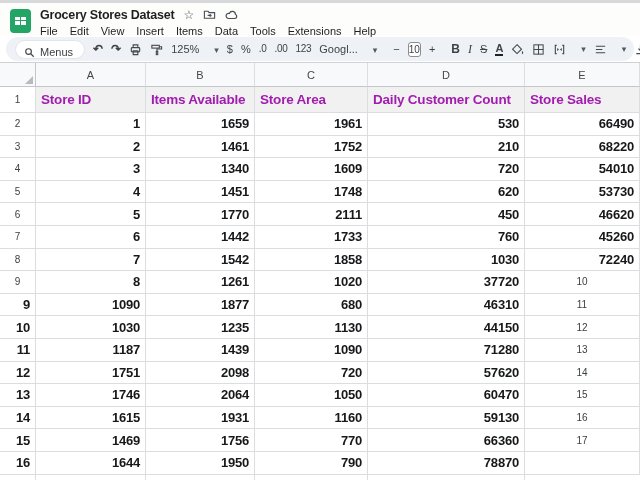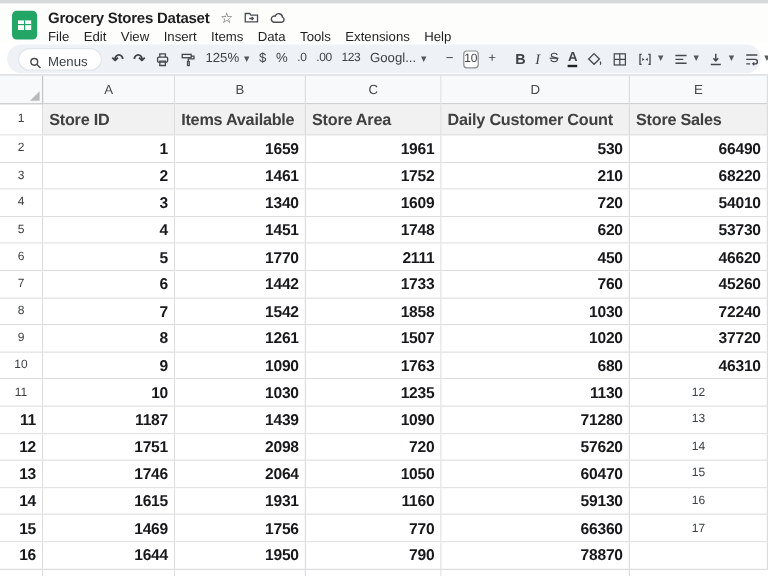--- a/index.html
+++ b/index.html
@@ -25,21 +25,21 @@
 
   
   .toolbar { margin:1px 6px; height:24px; background:#eef1f6; border-radius:12px;
     display:flex; align-items:center; padding:0 9px; gap:8px; color:#3f4346; font-size:11px; }
   .menus-pill { background:#fff; border:1px solid #e2e5ea; border-radius:11px; height:19px;
     display:flex; align-items:flex-end; gap:5px; padding:0 11px 0 8px; font-size:11px; color:#3c4043; }
   .glyph { font-size:12px; line-height:1; }
   .undo-g::before { content:"↶"; font-weight:700; }
   .redo-g::before { content:"↷"; font-weight:700; }
   .caret::before { content:"▾"; font-size:9px; color:#55585c; }
-  .tool { display:flex; gap:4px; line-height:1; }
+  .tool { display:flex; gap:15px; line-height:1; }
   .tool svg { display:block; }
   .num-fmt { font-size:10px; letter-spacing:-0.3px; }
   .fsbox { background:#fff; border:1px solid #8a8d91; border-radius:3px; width:19px; height:15px;
     display:flex; align-items:center; justify-content:center; font-size:10px; }
   .b-label { font-weight:700; font-size:12px; }
   .i-label { font-style:italic; font-family:"Liberation Serif", serif; font-size:12px; }
   .s-label { text-decoration:line-through; font-size:11px; }
   .a-label { font-weight:700; font-size:11px; border-bottom:2px solid #202124; padding-bottom:0px; }
   .divider { width:1px; height:14px; background:#c6c9cc; }
 
@@ -49,21 +49,21 @@
     grid-template-columns:36px 110px 109px 113px 157px 1fr;
     grid-template-rows:24px 26px repeat(17,22.6px); }
   .cell { border-right:1px solid #dcddde; border-bottom:1px solid #dcddde;
     display:flex; align-items:center; overflow:hidden; white-space:nowrap; background:#fff; }
   .corner { background:#f8f9fa; border-right-color:#c4c6c8; border-bottom-color:#c4c6c8; position:relative; }
   .tri { position:absolute; right:2px; bottom:2px; width:0; height:0;
     border-left:8px solid transparent; border-bottom:8px solid #b8bbbe; }
   .cletter { background:#f8f9fa; border-bottom-color:#c4c6c8; justify-content:center;
     font-size:11px; color:#45474a; }
   .rnum { justify-content:center; font-size:10px; color:#3c4043; }
-  .hdr { background:#f1f1f1; font-weight:700; font-size:13.5px; color:#404040; padding-left:5px; letter-spacing:-0.2px; }
+  .hdr { background:#f1f1f1; font-weight:700; font-size:13.5px; color:#a21caf; padding-left:5px; letter-spacing:-0.2px; }
   .numcell { justify-content:flex-end; padding-right:5px; font-size:13px; font-weight:600;
     color:#17181a; letter-spacing:-0.2px; }
 </style>
 </head>
 <body>
 
 <div class="top-strip"></div>
 
 <div class="titlebar">
   <div class="sheets-logo">
@@ -261,34 +261,34 @@
       <div class="cell numcell">45260</div>
       <div class="cell rnum">8</div>
       <div class="cell numcell">7</div>
       <div class="cell numcell">1542</div>
       <div class="cell numcell">1858</div>
       <div class="cell numcell">1030</div>
       <div class="cell numcell">72240</div>
       <div class="cell rnum">9</div>
       <div class="cell numcell">8</div>
       <div class="cell numcell">1261</div>
-      <div class="cell numcell">1507</div>
       <div class="cell numcell">1020</div>
       <div class="cell numcell">37720</div>
       <div class="cell rnum">10</div>
       <div class="cell numcell">9</div>
       <div class="cell numcell">1090</div>
-      <div class="cell numcell">1763</div>
+      <div class="cell numcell">1877</div>
       <div class="cell numcell">680</div>
       <div class="cell numcell">46310</div>
       <div class="cell rnum">11</div>
       <div class="cell numcell">10</div>
       <div class="cell numcell">1030</div>
       <div class="cell numcell">1235</div>
       <div class="cell numcell">1130</div>
+      <div class="cell numcell">44150</div>
       <div class="cell rnum">12</div>
       <div class="cell numcell">11</div>
       <div class="cell numcell">1187</div>
       <div class="cell numcell">1439</div>
       <div class="cell numcell">1090</div>
       <div class="cell numcell">71280</div>
       <div class="cell rnum">13</div>
       <div class="cell numcell">12</div>
       <div class="cell numcell">1751</div>
       <div class="cell numcell">2098</div>

